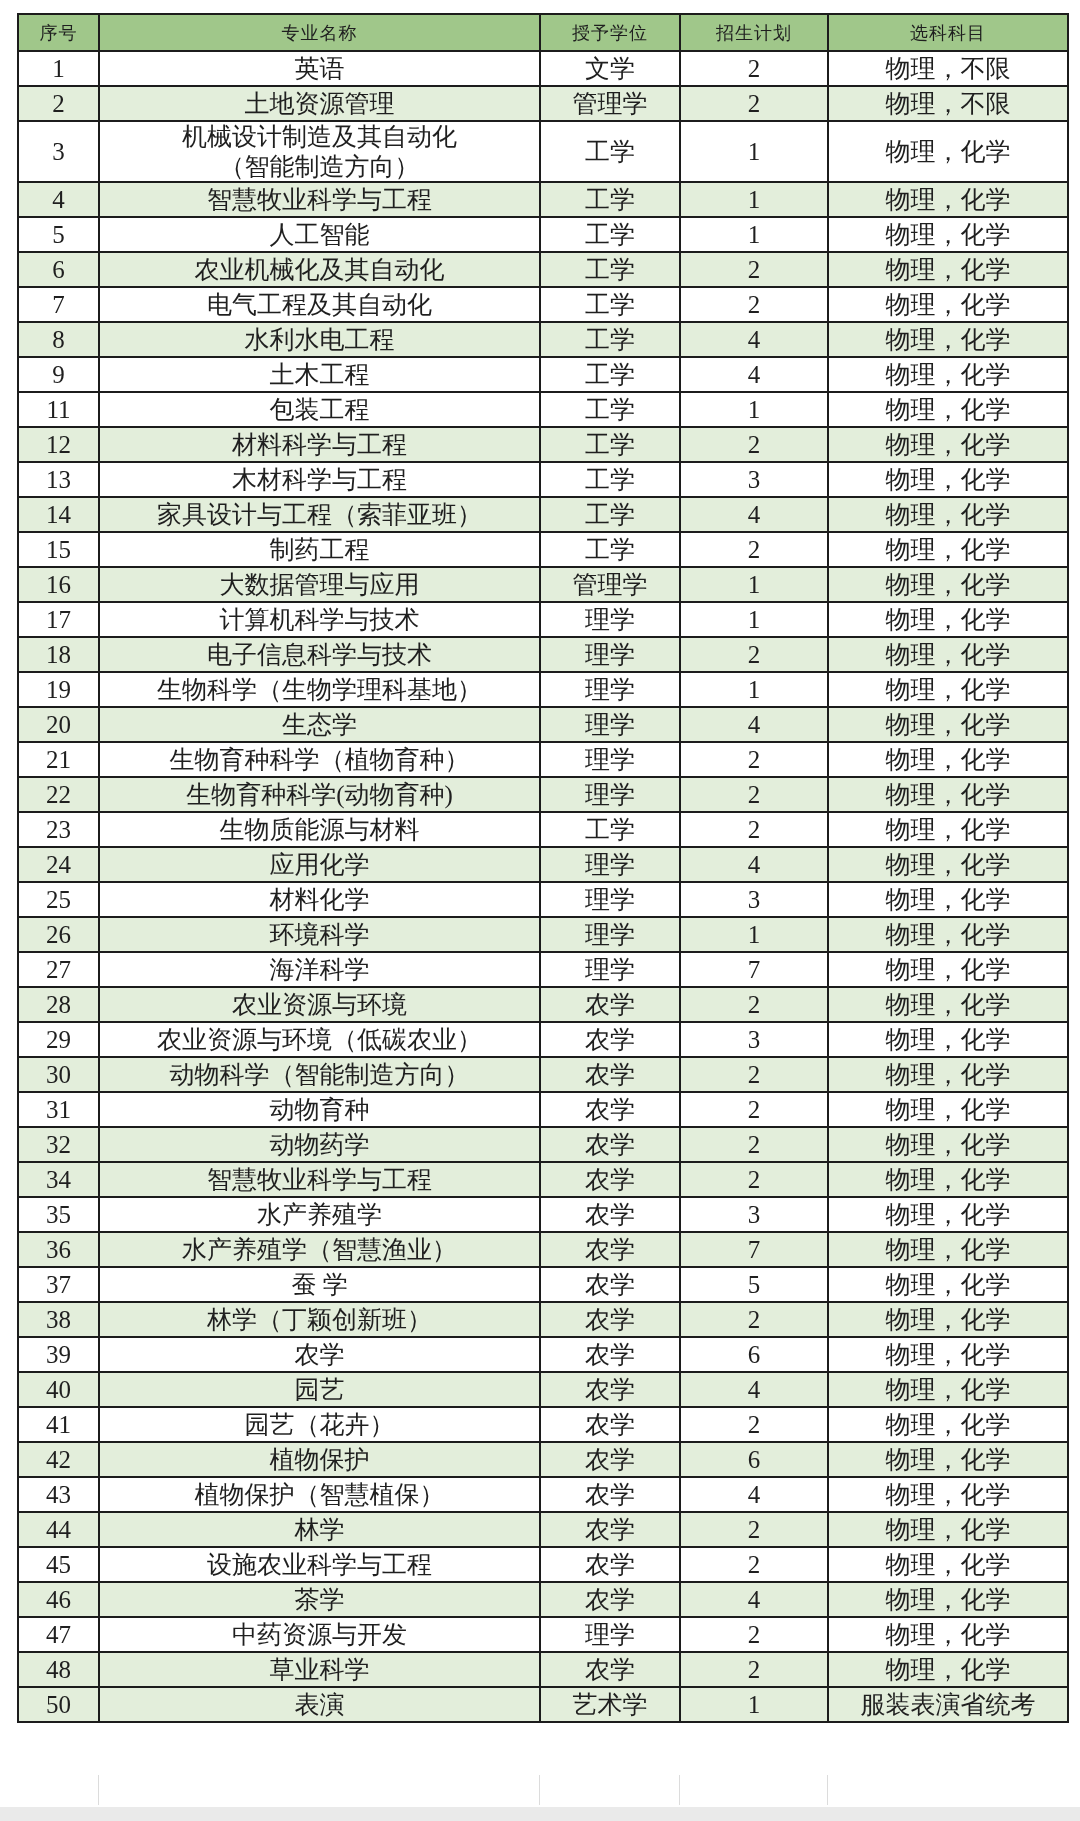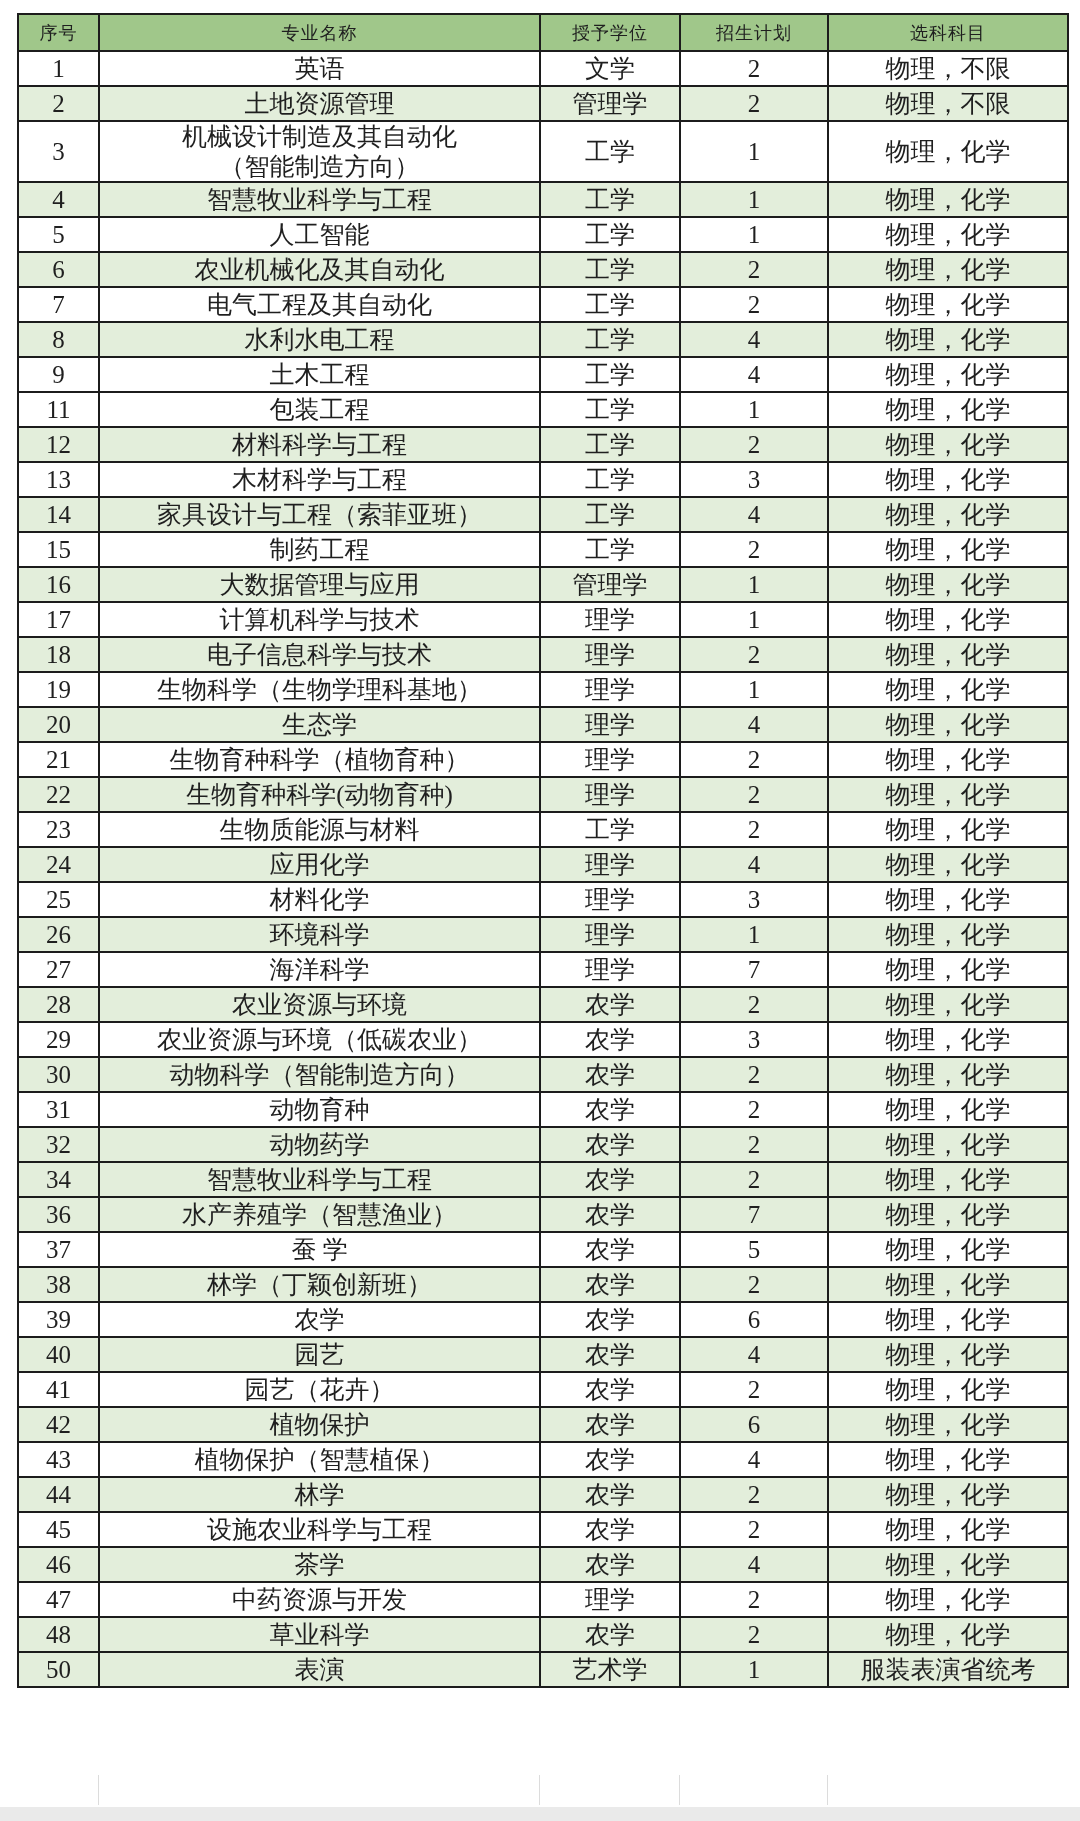--- a/index.html
+++ b/index.html
@@ -292,20 +292,27 @@
           <td>2</td>
           <td>物理，化学</td>
         </tr>
         <tr class="alt">
           <td>34</td>
           <td>智慧牧业科学与工程</td>
           <td>农学</td>
           <td>2</td>
           <td>物理，化学</td>
         </tr>
+        <tr>
+          <td>35</td>
+          <td>水产养殖学</td>
+          <td>农学</td>
+          <td>3</td>
+          <td>物理，化学</td>
+        </tr>
         <tr class="alt">
           <td>36</td>
           <td>水产养殖学（智慧渔业）</td>
           <td>农学</td>
           <td>7</td>
           <td>物理，化学</td>
         </tr>
         <tr>
           <td>37</td>
           <td>蚕 学</td>

